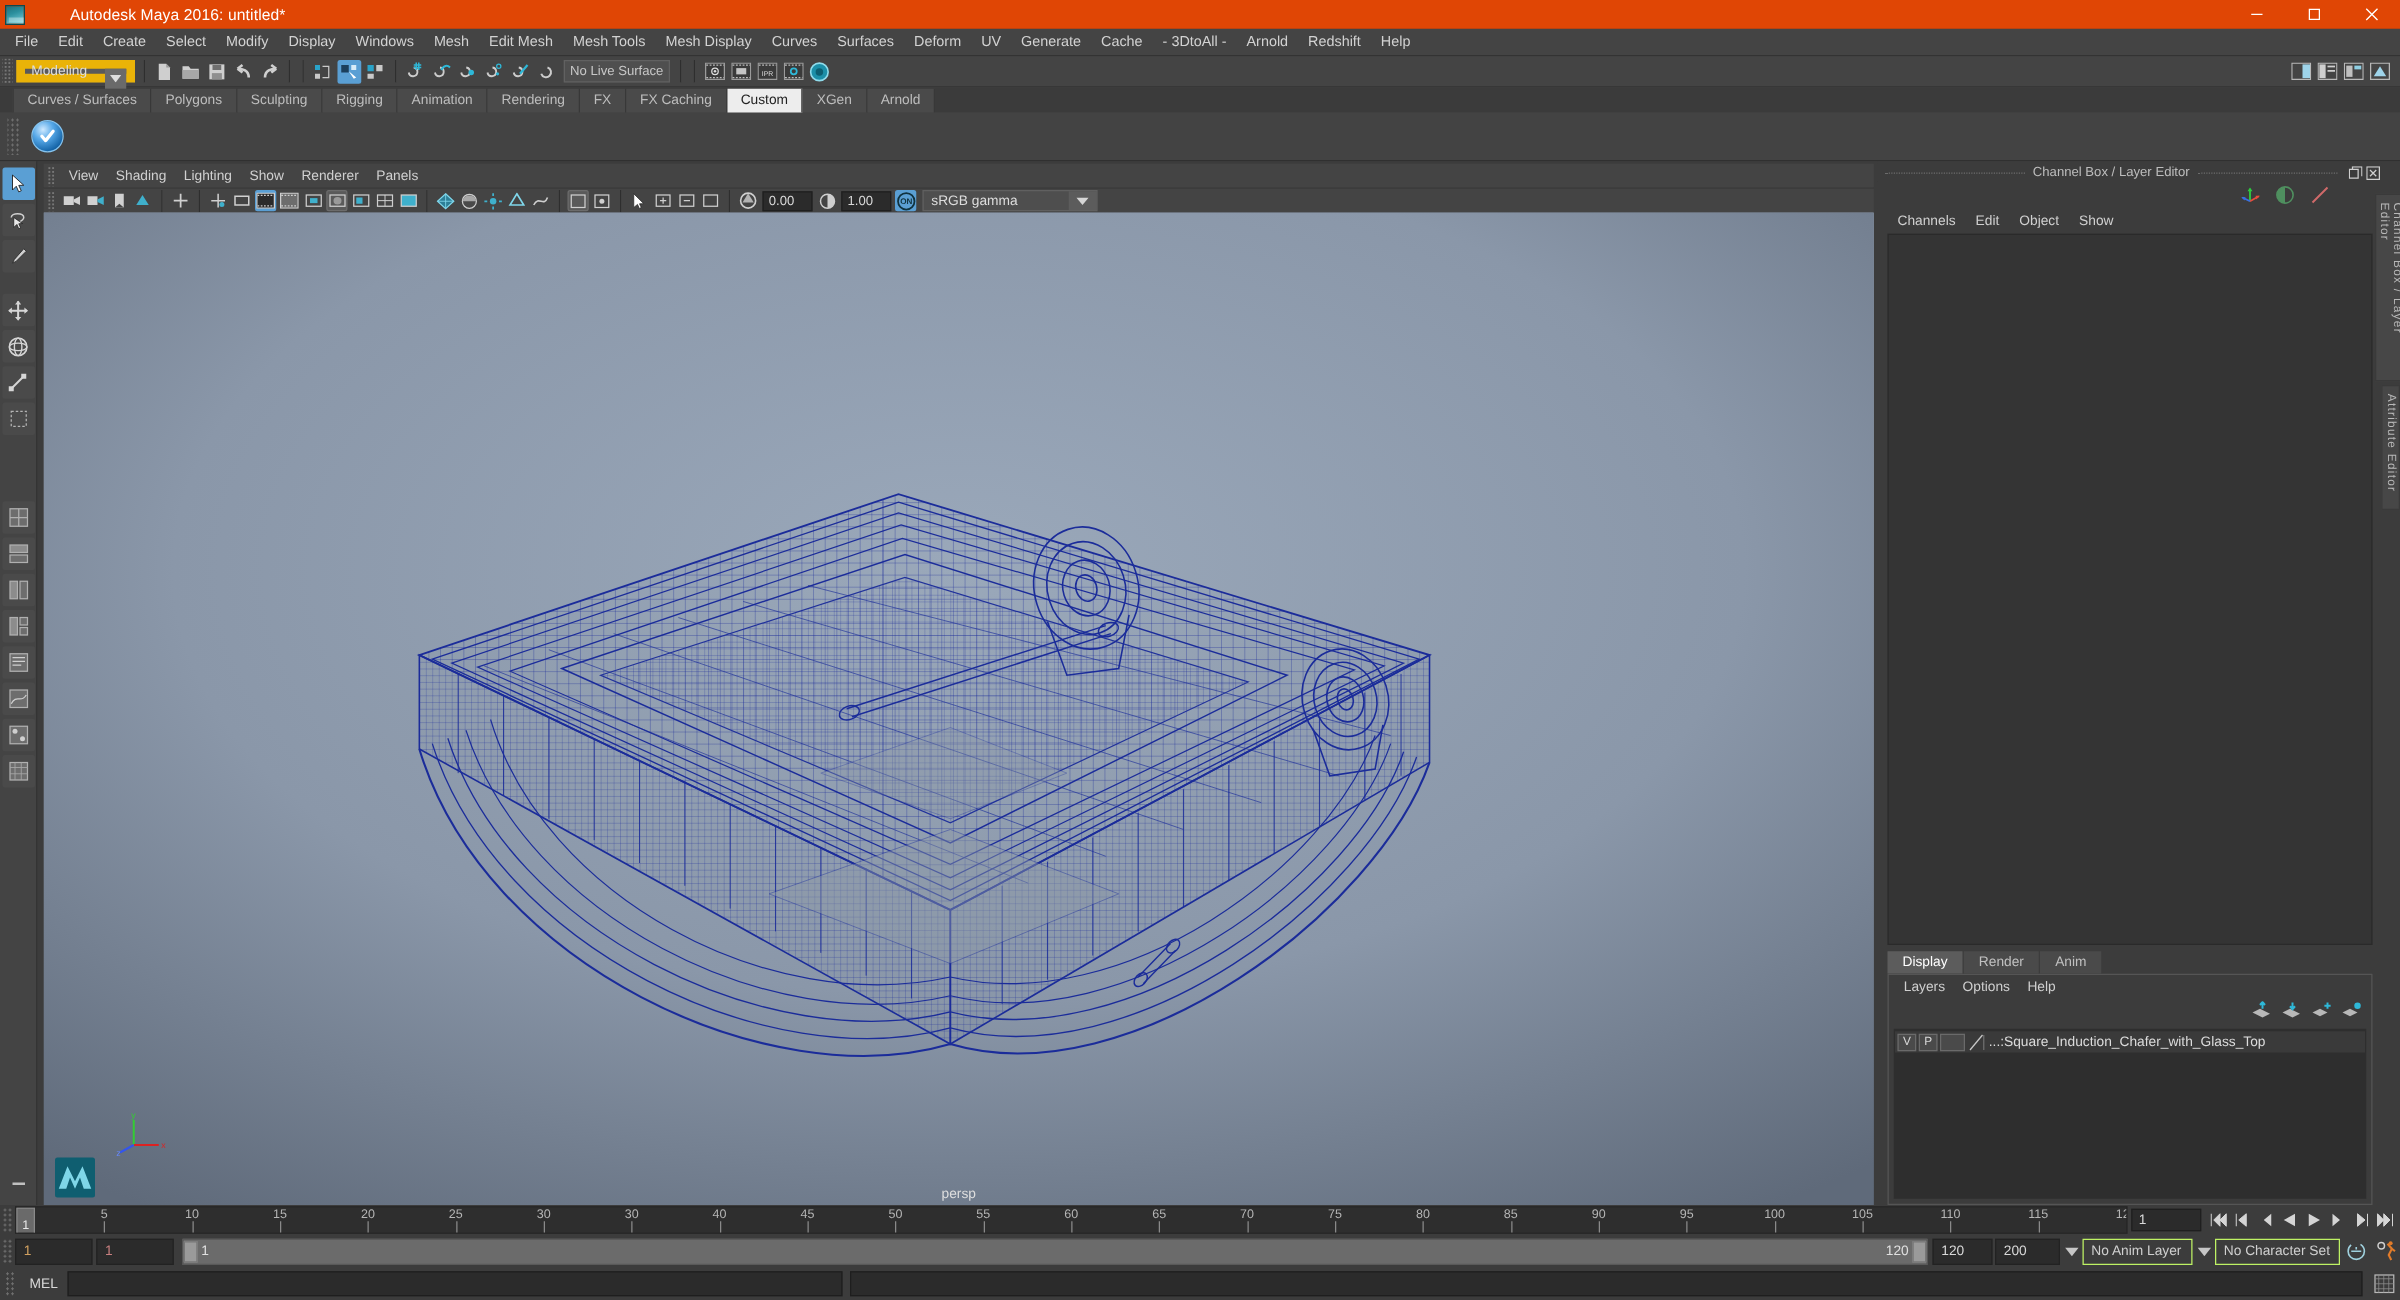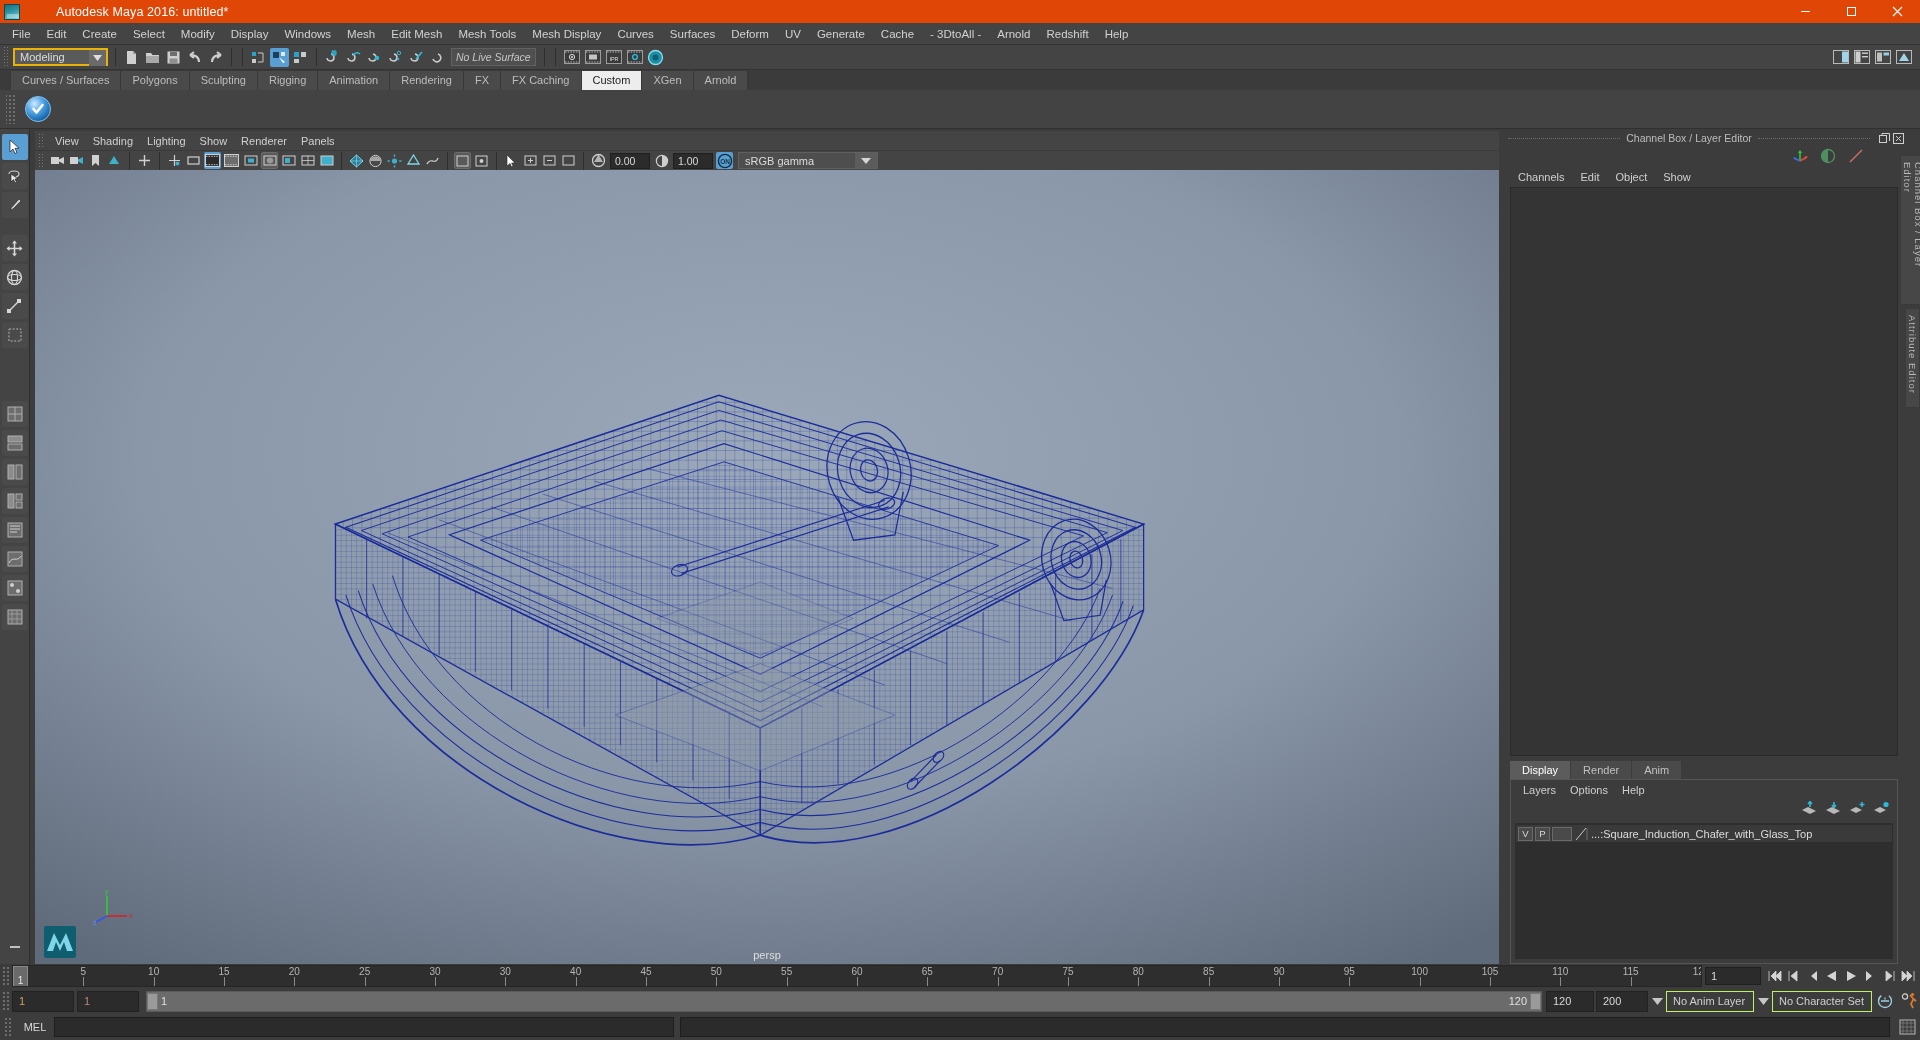--- a/index.html
+++ b/index.html
@@ -47,38 +47,38 @@
   .statusline {
     height:25px; background:#444; display:flex; align-items:center;
     flex:0 0 25px; padding-left:2px; border-bottom:1px solid #333;
   }
   .grip {
     width:8px; height:20px; margin-right:3px;
     background-image:radial-gradient(#777 1px, transparent 1px);
     background-size:3px 3px; background-position:1px 2px; flex:0 0 8px;
   }
   .mode-select {
-    width:95px; height:18px; background:#5a5a5a; border:2px solid #eab308;
+    width:95px; height:18px; background:#5a5a5a; border:7px solid #eab308;
     display:flex; align-items:center; font-size:11px; color:#ddd; padding-left:5px;
     position:relative; margin-right:2px; flex:0 0 95px;
   }
   .mode-select .arrow {
     position:absolute; right:0; top:0; width:17px; height:16px; background:#6a6a6a;
     display:flex; align-items:center; justify-content:center;
   }
   .sep { width:1px; height:18px; background:#555; margin:0 5px; flex:0 0 1px; border-left:1px solid #2e2e2e;}
   .tool-ico {
     width:19px; height:19px; margin:0 1px; display:flex; align-items:center; justify-content:center;
     flex:0 0 19px; border-radius:2px;
   }
   .tool-ico.active { background:#5a9fd4; }
   .livesurface {
     width:85px; height:18px; background:#4f4f4f; border:1px solid #616161;
     font-size:10.5px; color:#c7c7c7; display:flex; align-items:center; padding-left:4px;
-    margin:0 3px; flex:0 0 85px;font-style:italic;
+    margin:0 3px; flex:0 0 85px;
   }
   .statusline .right-icons { margin-left:auto; display:flex; align-items:center; padding-right:6px; }
 
   
   .shelfbar { background:#444; flex:0 0 auto; border-bottom:1px solid #303030;}
   .shelf-tabs {
     height:20px; display:flex; align-items:flex-end; padding-left:10px; background:#3b3b3b;
   }
   .shelf-tab {
     font-size:11px; padding:3px 11px 3px; color:#bdbdbd; background:#4a4a4a;

